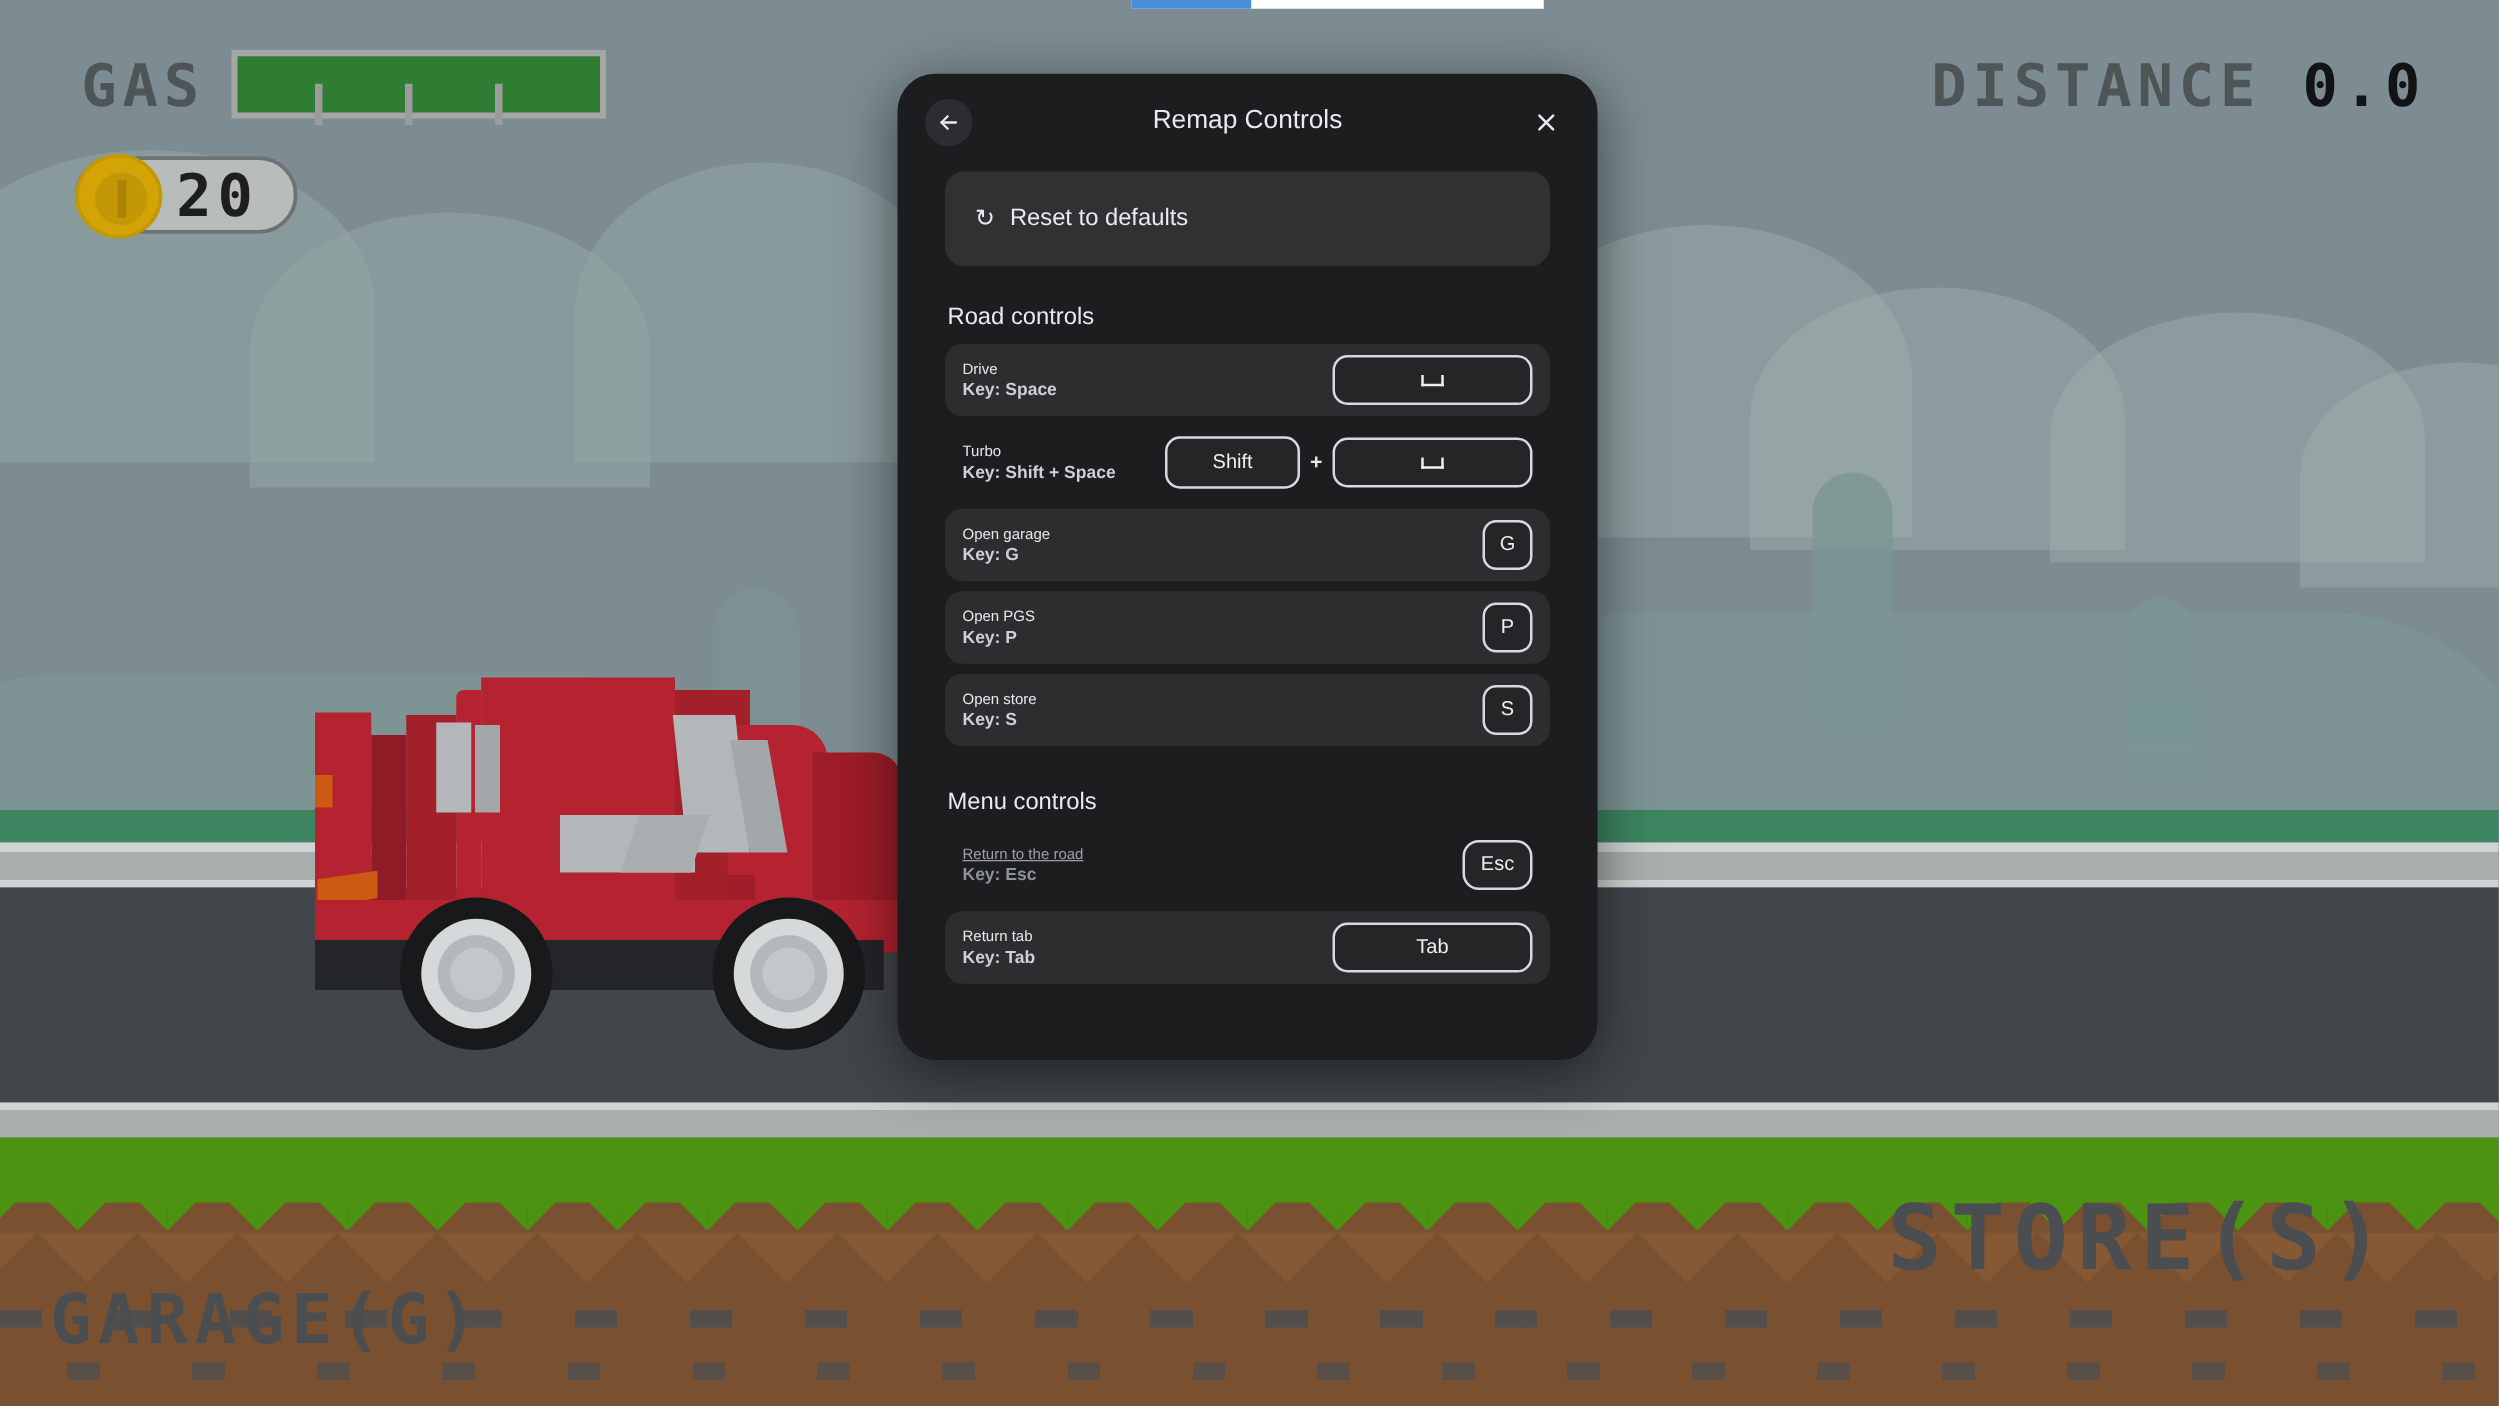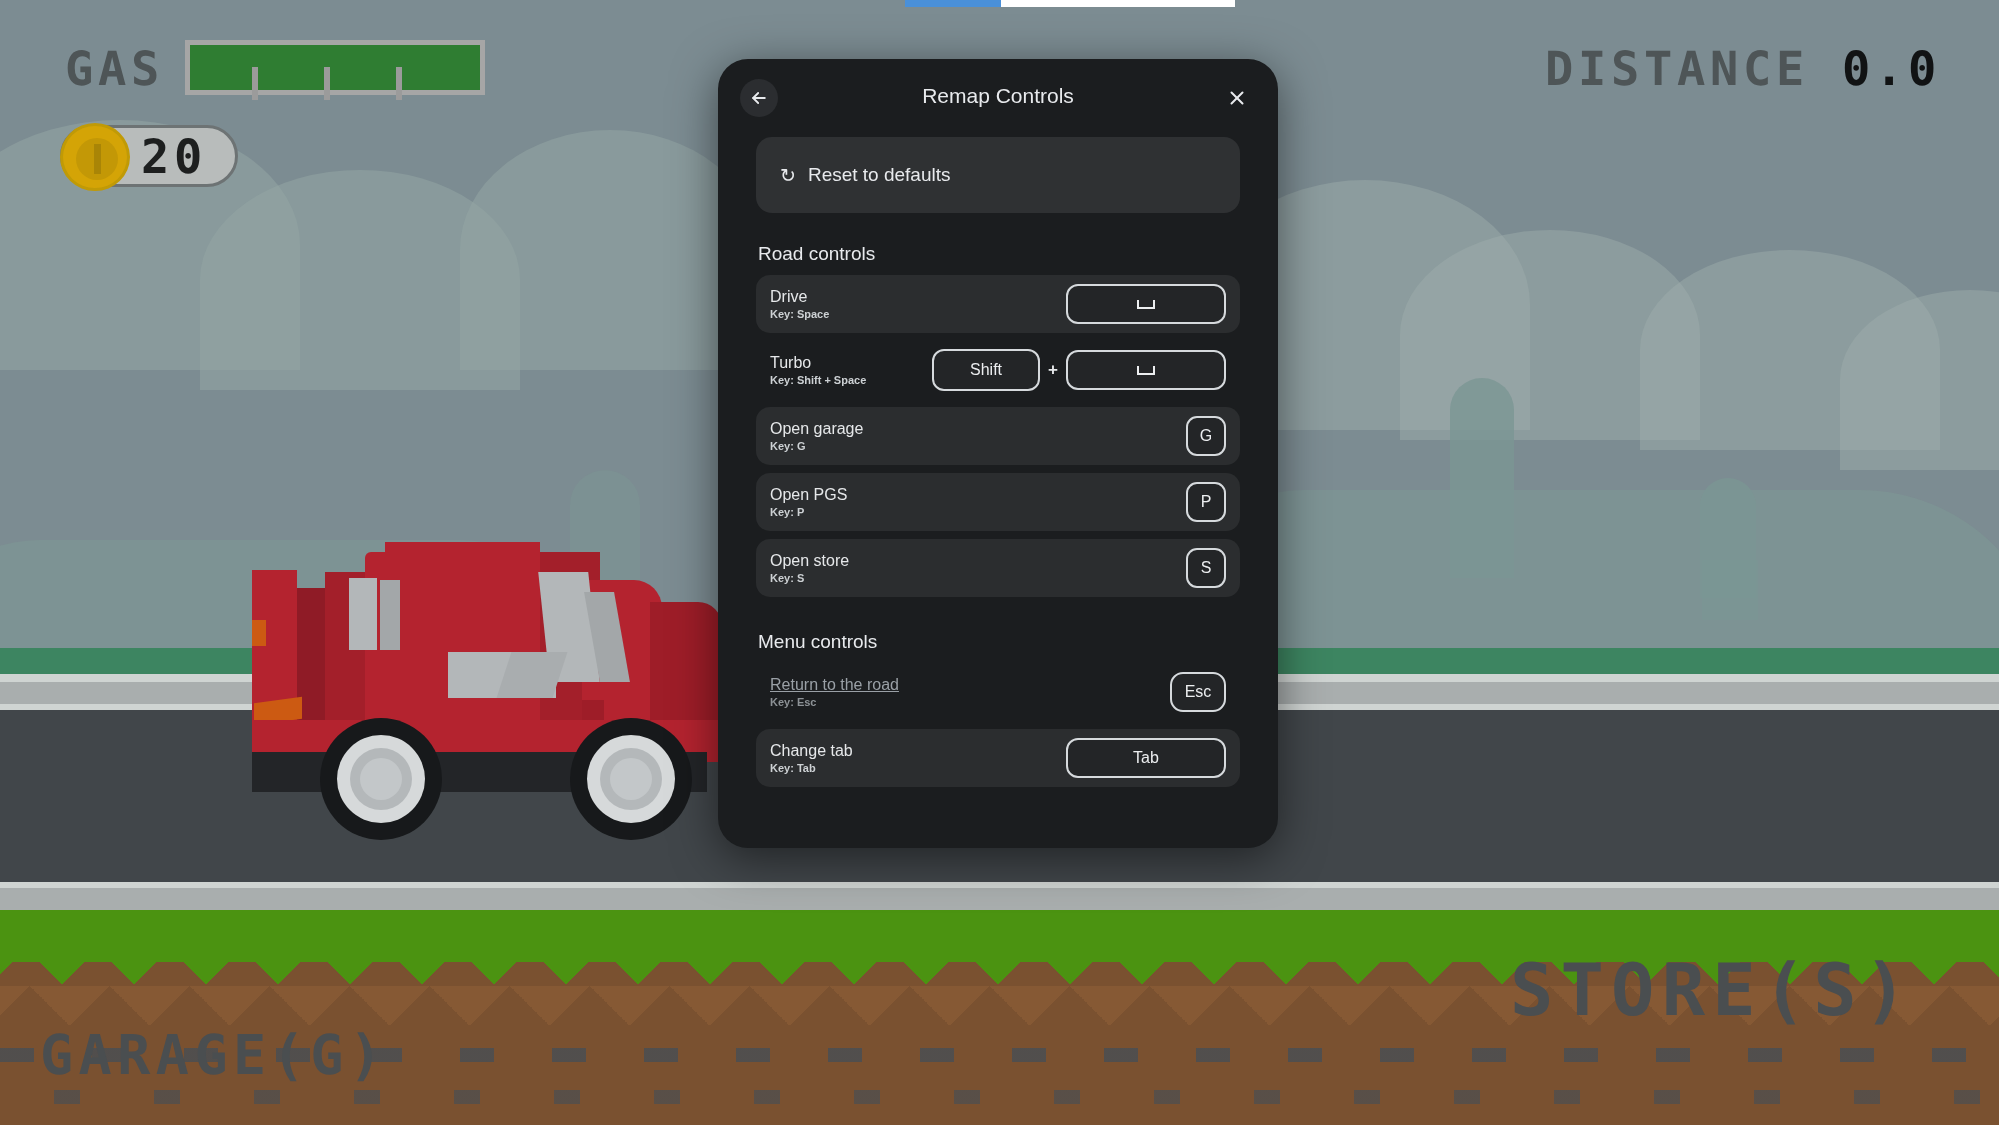--- a/index.html
+++ b/index.html
@@ -173,23 +173,23 @@
   }
   .sectionGap{ height:26px; }
 
   .row{
     display:flex; align-items:center; justify-content:space-between;
     min-height:58px; border-radius:14px; padding:0 14px 0 14px;
     margin-bottom:8px; background:#2b2d2f;
   }
   .row.plain{ background:transparent; }
   .rowText{ display:flex; flex-direction:column; gap:2px; }
-  .rowLabel{ color:#e6e8ea; font-size:16px; line-height:1.1; }
+  .rowLabel{ color:#e6e8ea; font-size:12px; line-height:1.1; }
   .rowLabel.dim{ color:#9aa0a6;text-decoration:underline; }
-  .rowKey{ color:#cdd1d4; font-size:11px; font-weight:700; line-height:1.1; }
+  .rowKey{ color:#cdd1d4; font-size:14px; font-weight:700; line-height:1.1; }
   .rowKey.dim{ color:#8d9296; }
 
   .keys{ display:flex; align-items:center; gap:8px; }
 
   .keycap{
     border:2px solid #d6dadd; border-radius:12px; background:#232527;
     color:#eceef0; font-size:16px;
     display:flex; align-items:center; justify-content:center;
   }
   .kc-square{ width:40px; height:40px; border-radius:11px; font-size:16px; }
@@ -404,21 +404,21 @@
             <div class="rowKey dim">Key: Esc</div>
           </div>
           <div class="keys">
             <div class="keycap kc-square" style="width: 56px; height: 40px; border-radius: 13px;">
               <span>Esc</span>
             </div>
           </div>
         </div>
         <div class="row">
           <div class="rowText">
-            <div class="rowLabel">Change tab</div>
+            <div class="rowLabel">Return tab</div>
             <div class="rowKey">Key: Tab</div>
           </div>
           <div class="keys">
             <div class="keycap kc-wide">
               <span>Tab</span>
             </div>
           </div>
         </div>
       </div>
   </div>

